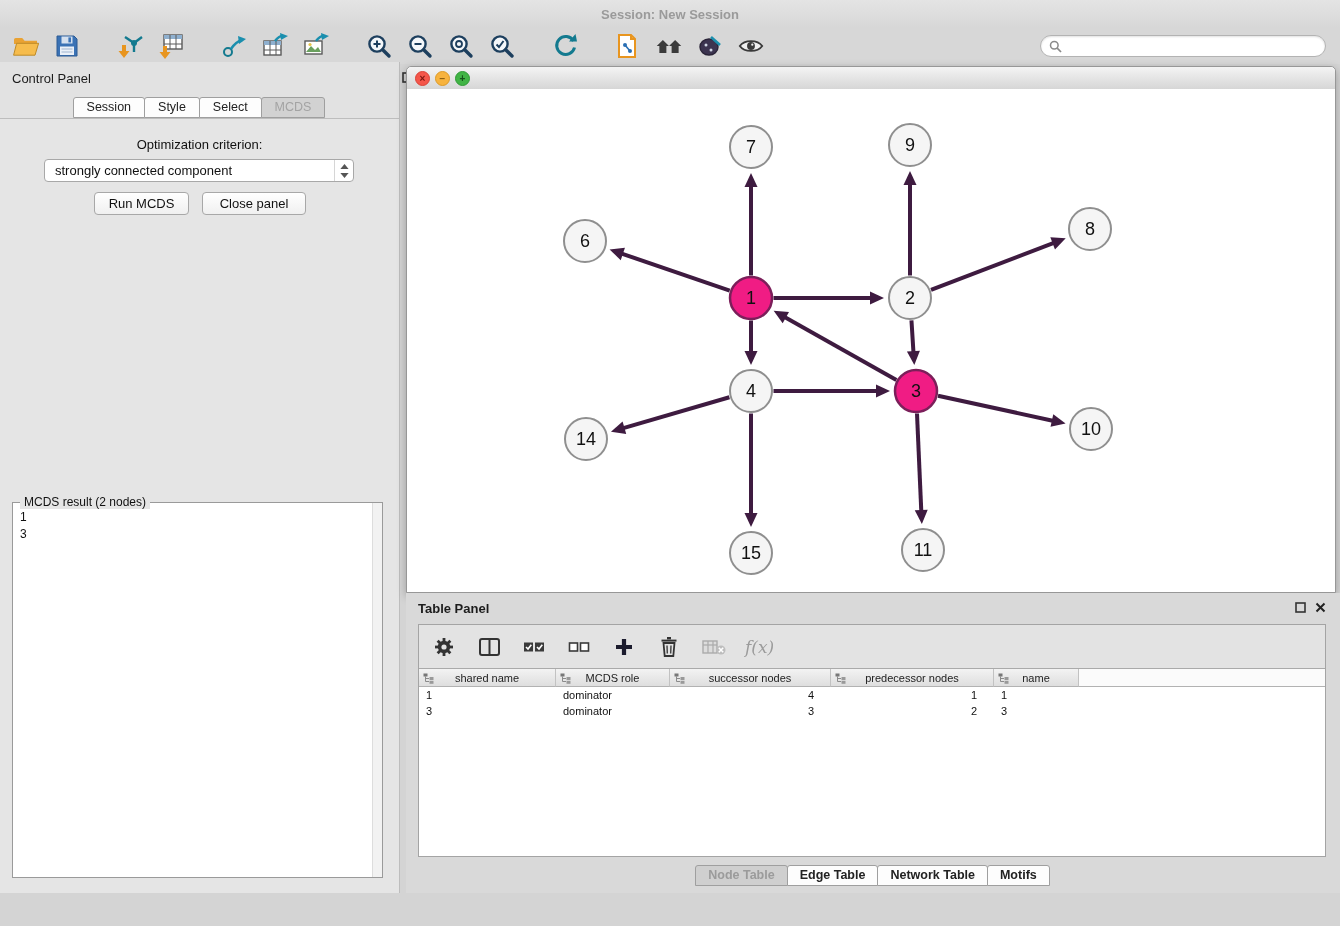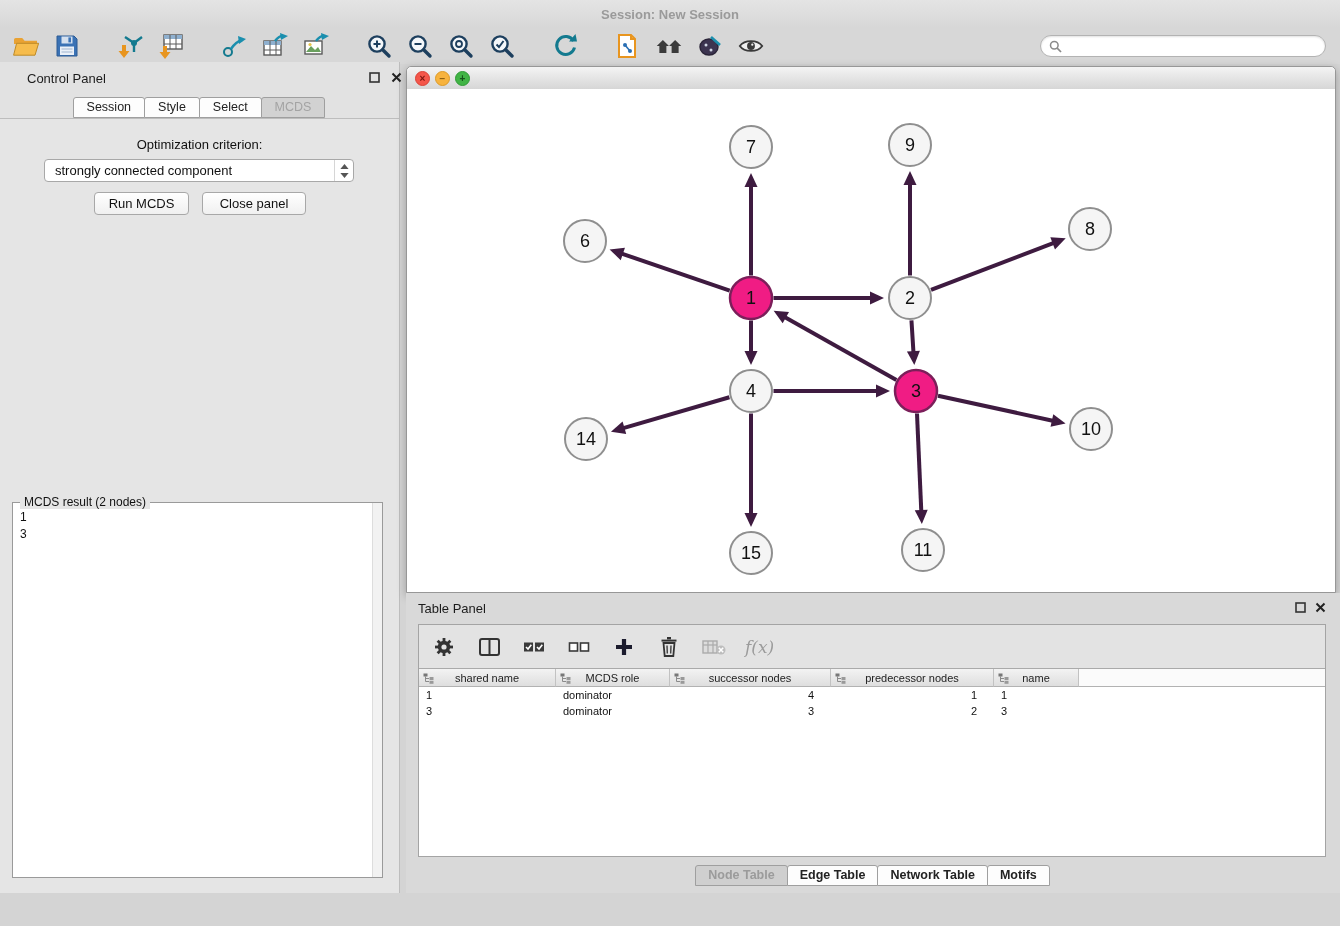--- a/index.html
+++ b/index.html
@@ -33,21 +33,21 @@
     display:flex;align-items:center;padding-left:8px;box-sizing:border-box;
     box-shadow:inset 0 1px 2px rgba(0,0,0,.12);
   }
   .searchbox input{border:none;outline:none;background:transparent;font-size:12px;width:240px;margin-left:5px;font-family:"Liberation Sans",sans-serif;}
 
   
   .control-panel{
     position:absolute;left:0;top:62px;width:400px;height:831px;
     background:#e2e2e2;border-right:1px solid #bdbdbd;box-sizing:border-box;
   }
-  .cp-header{position:absolute;left:15px;top:0;width:100%;height:32px;}
+  .cp-header{position:absolute;left:0;top:0;width:100%;height:32px;padding-left:48px;}
   .cp-title{position:absolute;left:12px;top:9px;font-size:13px;color:#1c1c1c;}
   .panel-btn{position:absolute;top:8px;width:15px;height:15px;display:flex;align-items:center;justify-content:center;cursor:default;}
   .cp-float{right:32px;}
   .cp-close{right:10px;}
   .cp-tabs{position:absolute;left:0;top:35px;width:100%;height:21px;display:flex;justify-content:center;}
   .cp-tab{
     background:#fdfdfd;border:1px solid #9f9f9f;margin-left:-1px;
     font-size:12.5px;color:#222;padding:0 13px;line-height:19px;height:19px;
     border-radius:3px 3px 0 0;
   }
@@ -91,21 +91,21 @@
   .nw-title{position:absolute;left:0;right:0;top:3px;text-align:center;font-size:13px;color:#111;margin-top:41px;}
   .traffic{position:absolute;top:4px;width:13px;height:13px;border-radius:50%;
     display:flex;align-items:center;justify-content:center;font-size:10px;font-weight:bold;line-height:1;}
   .t-close{left:8px;background:#f4564a;border:1px solid #da4236;color:#7c150e;}
   .t-min{left:28px;background:#f7b33e;border:1px solid #dd9a25;color:#8a5d10;}
   .t-zoom{left:48px;background:#41b445;border:1px solid #2f9a34;color:#15531a;}
   .nw-canvas{position:absolute;left:0;top:22px;right:0;bottom:0;background:#fff;}
 
   
   .table-panel{position:absolute;left:406px;top:593px;width:934px;height:300px;background:#d9d9d9;}
-  .tp-title{position:absolute;left:12px;top:8px;font-size:13px;color:#1c1c1c;}
+  .tp-title{position:absolute;left:12px;top:8px;font-size:13px;color:#1c1c1c;font-weight:bold;}
   .tp-float{right:32px;top:7px;}
   .tp-close{right:12px;top:7px;}
   .tp-widget{
     position:absolute;left:12px;top:31px;width:908px;height:233px;
     background:#e3e3e3;border:1px solid #a4a4a4;box-sizing:border-box;
   }
   .tp-toolbar{height:43px;display:flex;align-items:center;padding-left:11px;gap:17px;}
   .tp-toolbar .tb-icon{margin-right:0;}
   .fx-label{font-size:17px;color:#9b9b9b;font-style:italic;font-family:"DejaVu Serif",serif;}
   .tp-table{position:absolute;left:0;top:43px;right:0;bottom:0;background:#fff;border-top:1px solid #aaa;overflow:hidden;}

